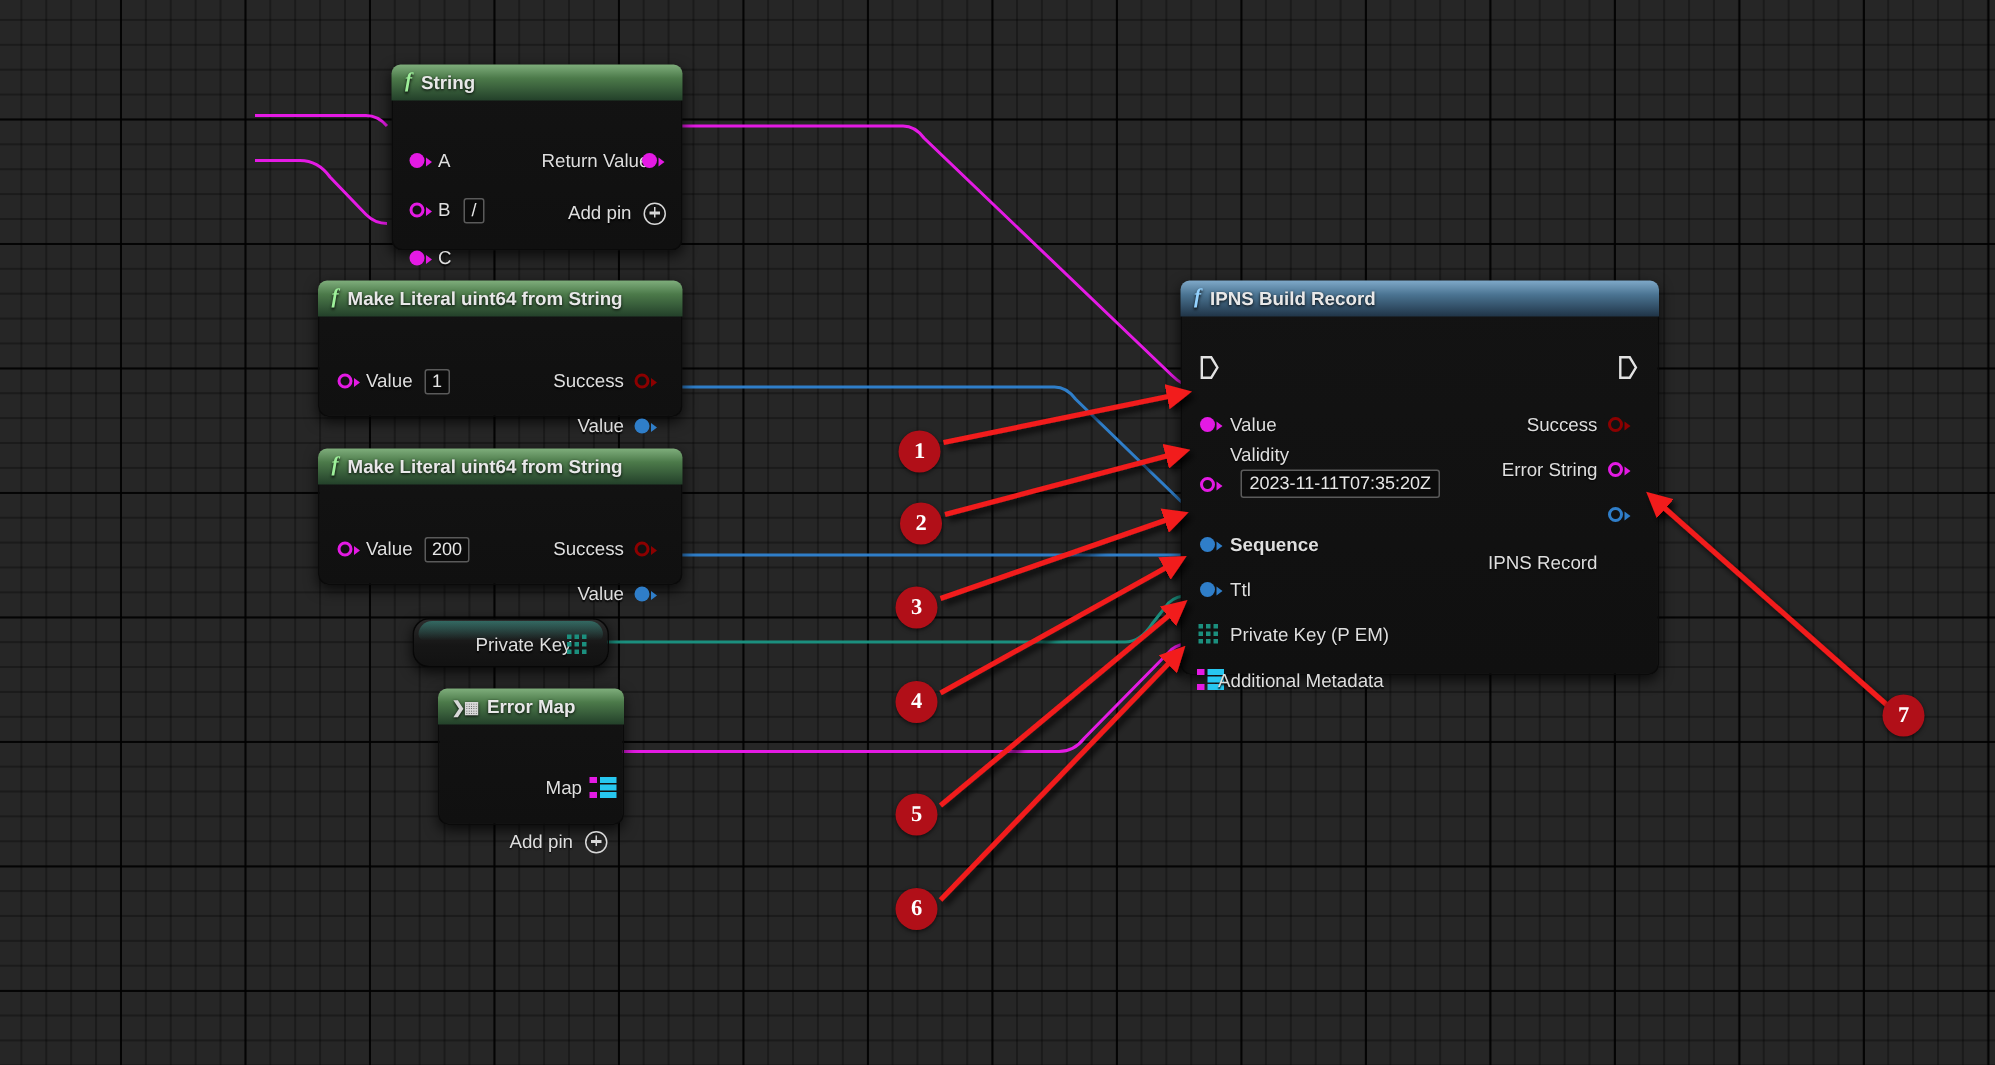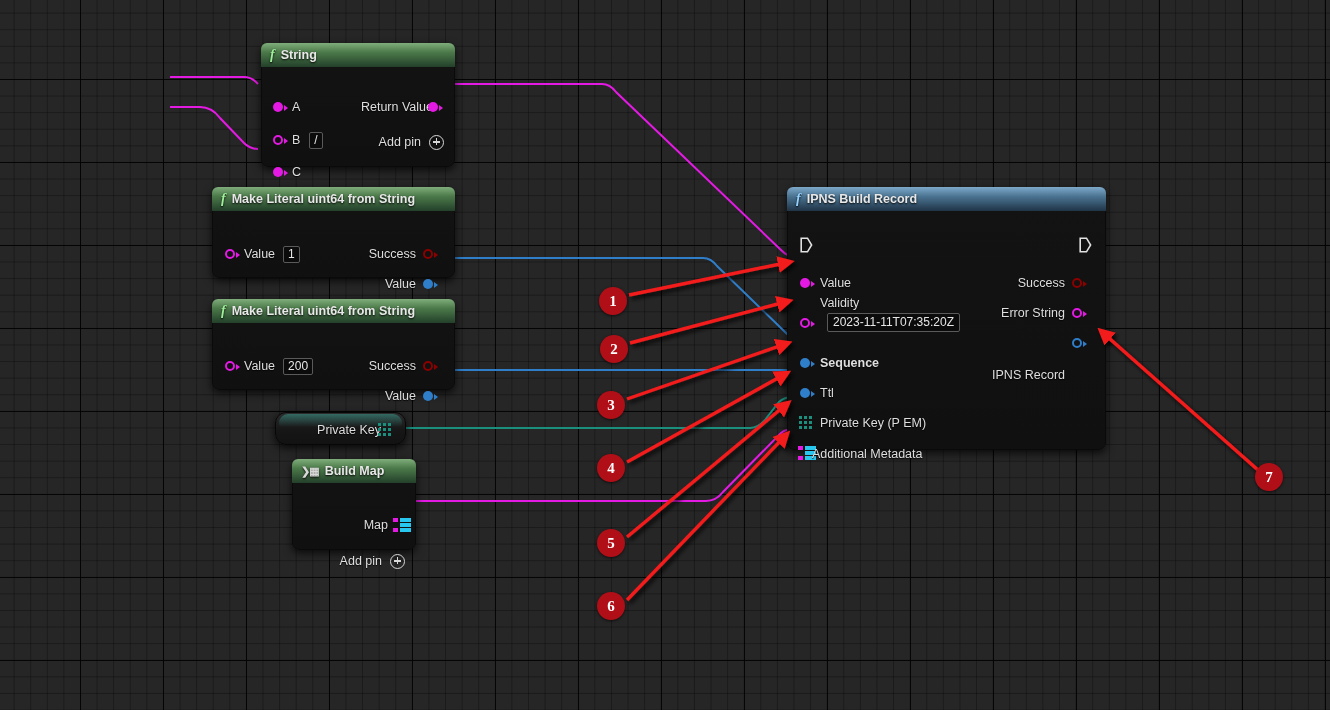--- a/index.html
+++ b/index.html
@@ -281,21 +281,21 @@
         <i></i>
         <i></i>
         <i></i>
     </div>
   </div>
 
   <div class="node" style="left:292px;top:459px;width:124px;height:91px;">
     <div class="body"></div>
     <div class="hdr fn">
       <span class="hdr-glyph" style="font-style:normal;font-family:'Liberation Sans',sans-serif;font-size:11px;color:#d8d8d8;letter-spacing:-1px;">❯▦</span>
-      <span>Build Map</span>
+      <span>Error Map</span>
     </div>
     <div class="inner">
       <div class="row" style="left:0;top:33px;width:96px;justify-content:flex-end;">
         <span class="lbl">Map</span>
       </div>
       <div class="mappin" style="left:101px;top:35px;">
         <span class="k" style="top:0;"></span>
           <span class="k" style="top:10px;"></span>
         <span class="v" style="top:0;"></span>
           <span class="v" style="top:5px;"></span>

